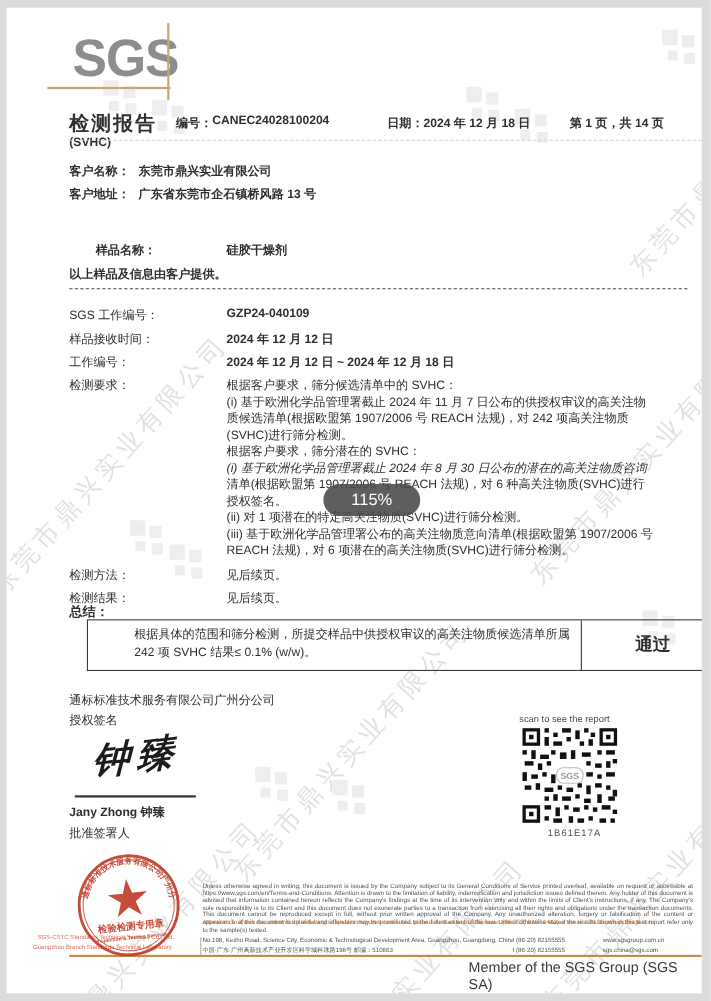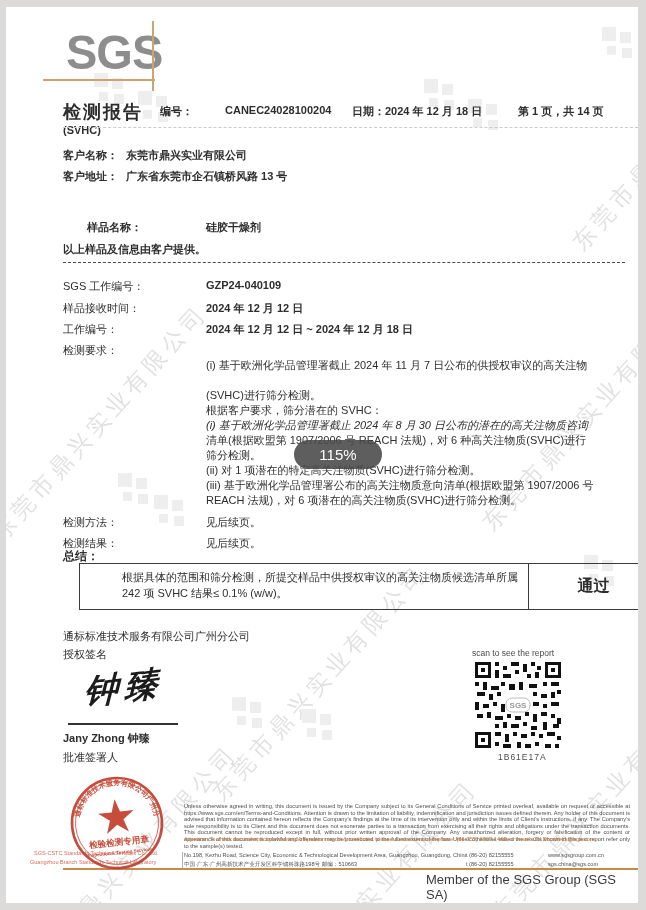--- a/index.html
+++ b/index.html
@@ -92,21 +92,21 @@
     <div class="wm-qr" style="left:578px;top:548px;"></div>
     <div class="wm-qr" style="left:596px;top:20px;"></div>
 
     <div class="abs sgs-logo">SGS</div>
     <div class="abs logo-hline"></div>
     <div class="abs logo-vline"></div>
 
     <div class="abs report-title txt">检测报告</div>
     <div class="abs report-sub txt">(SVHC)</div>
 
-    <div class="abs txt bold row-inline" style="left:154px;top:97px;gap:32px;">
+    <div class="abs txt bold row-inline" style="left:154px;top:97px;">
       <span class="lbl">编号：</span>
       <span>CANEC24028100204</span>
     </div>
     <div class="abs txt bold row-inline" style="left:346px;top:97px;">
       <span class="lbl">日期：</span>
       <span>2024 年 12 月 18 日</span>
     </div>
     <div class="abs txt bold" style="left:512px;top:97px;">第 1 页，共 14 页</div>
     <div class="abs hdr-dash"></div>
 
@@ -121,26 +121,28 @@
     <div class="abs dash-sep"></div>
 
     <div class="abs txt" style="left:57px;top:272px;">SGS 工作编号：</div>
     <div class="abs txt bold" style="left:200px;top:272px;">GZP24-040109</div>
     <div class="abs txt" style="left:57px;top:294px;">样品接收时间：</div>
     <div class="abs txt bold" style="left:200px;top:294px;">2024 年 12 月 12 日</div>
     <div class="abs txt" style="left:57px;top:315px;">工作编号：</div>
     <div class="abs txt bold" style="left:200px;top:315px;">2024 年 12 月 12 日 ~ 2024 年 12 月 18 日</div>
 
     <div class="abs txt" style="left:57px;top:336px;">检测要求：</div>
+    <div class="req-line" style="top:336px;">根据客户要求，筛分候选清单中的 SVHC：</div>
     <div class="req-line" style="top:351px;">(i) 基于欧洲化学品管理署截止 2024 年 11 月 7 日公布的供授权审议的高关注物</div>
+    <div class="req-line" style="top:366px;">质候选清单(根据欧盟第 1907/2006 号 REACH 法规)，对 242 项高关注物质</div>
     <div class="req-line" style="top:396px;">根据客户要求，筛分潜在的 SVHC：</div>
     <div class="req-line" style="top:381px;">(SVHC)进行筛分检测。</div>
     <div class="req-line" style="top:411px;font-style:italic;">(i) 基于欧洲化学品管理署截止 2024 年 8 月 30 日公布的潜在的高关注物质咨询</div>
     <div class="req-line" style="top:426px;">清单(根据欧盟第 1907/2006 号 REACH 法规)，对 6 种高关注物质(SVHC)进行</div>
-    <div class="req-line" style="top:441px;">筛分检测。</div>
+    <div class="req-line" style="top:441px;">授权签名。</div>
     <div class="req-line" style="top:456px;">(ii) 对 1 项潜在的特定高关注物质(SVHC)进行筛分检测。</div>
     <div class="req-line" style="top:471px;">(iii) 基于欧洲化学品管理署公布的高关注物质意向清单(根据欧盟第 1907/2006 号</div>
     <div class="req-line" style="top:486px;">REACH 法规)，对 6 项潜在的高关注物质(SVHC)进行筛分检测。</div>
 
     <div class="abs txt" style="left:57px;top:508px;">检测方法：</div>
     <div class="abs txt" style="left:200px;top:508px;">见后续页。</div>
     <div class="abs txt" style="left:57px;top:529px;">检测结果：</div>
     <div class="abs txt" style="left:200px;top:529px;">见后续页。</div>
 
     <div class="abs txt bold" style="left:57px;top:541px;font-size:12px;">总结：</div>

